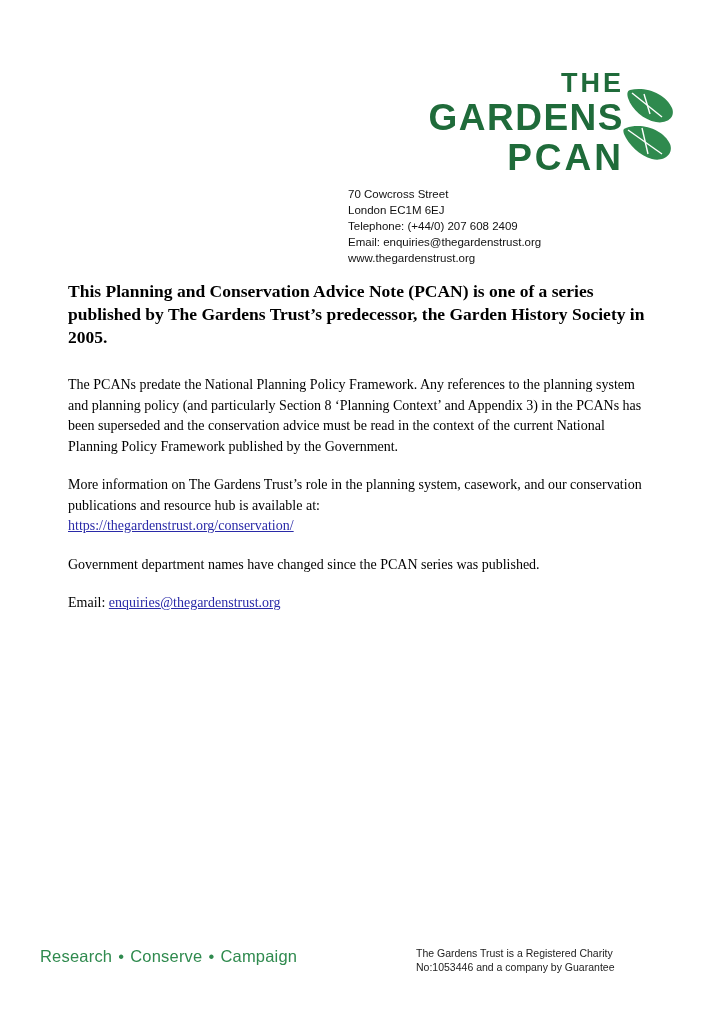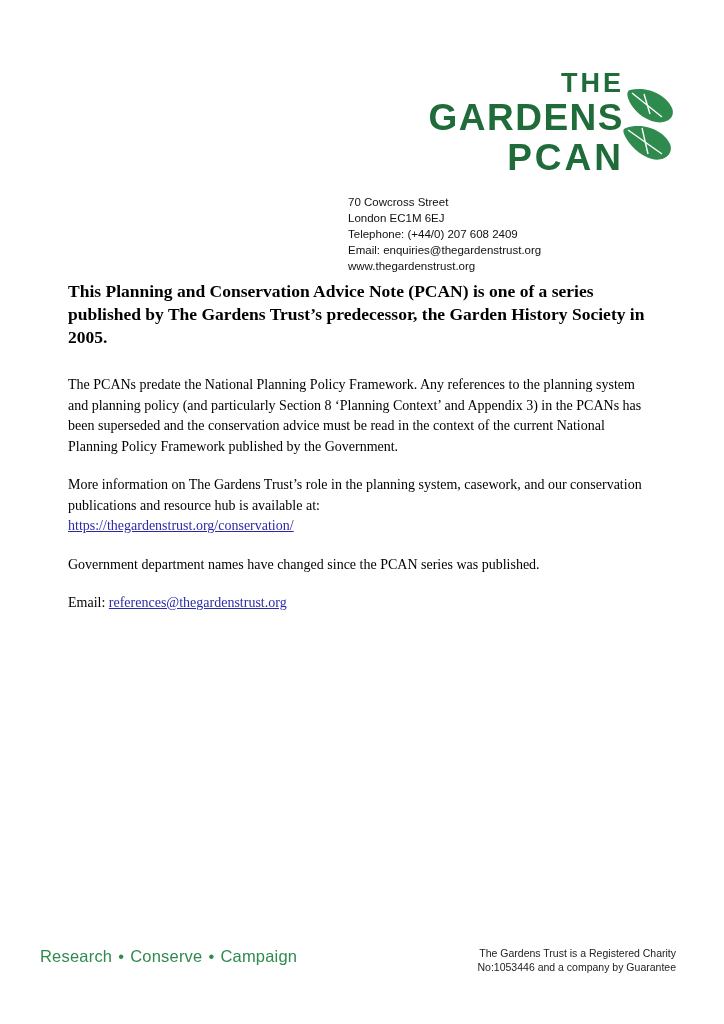--- a/index.html
+++ b/index.html
@@ -65,21 +65,21 @@
     top: 16px;
     width: 54px;
     height: 86px;
   }
 
   .address {
     font-family: "Liberation Sans", sans-serif;
     font-size: 11.5px;
     line-height: 16px;
     color: #111111;
-    margin-top: 18px;
+    margin-top: 10px;
     padding-left: 2px;
   }
   .address div {
     white-space: nowrap;
   }
 
   
   .content {
     position: absolute;
     top: 280px;
@@ -118,21 +118,21 @@
   }
   .footer-right {
     position: absolute;
     right: 48px;
     bottom: 50px;
     width: 260px;
     font-family: "Liberation Sans", sans-serif;
     font-size: 10.5px;
     line-height: 14px;
     color: #222222;
-    text-align: right;
+    text-align: left;
   }
 </style>
 </head>
 <body>
 
 <div class="page">
 
   <div class="letterhead">
 
     <div class="logo-block">
@@ -169,21 +169,21 @@
   <div class="content">
     <p class="lede">This Planning and Conservation Advice Note (PCAN) is one of a series published by The Gardens Trust’s predecessor, the Garden History Society in 2005.</p>
     <p class="para">The PCANs predate the National Planning Policy Framework. Any references to the planning system and planning policy (and particularly Section 8 ‘Planning Context’ and Appendix 3) in the PCANs has been superseded and the conservation advice must be read in the context of the current National Planning Policy Framework published by the Government.</p>
     <p class="para">
       <span>More information on The Gardens Trust’s role in the planning system, casework, and our conservation publications and resource hub is available at:</span><br>
       <a class="doclink" href="#">https://thegardenstrust.org/conservation/</a>
     </p>
     <p class="para">Government department names have changed since the PCAN series was published.</p>
     <p class="para">
       <span>Email:</span>
-      <a class="doclink" href="#">references@thegardenstrust.org</a>
+      <a class="doclink" href="#">enquiries@thegardenstrust.org</a>
     </p>
   </div>
 
   <div class="footer-left">
     <span>Research</span><span class="dot">•</span><span>Conserve</span><span class="dot">•</span><span>Campaign</span>
   </div>
 
   <div class="footer-right">
     <div>The Gardens Trust is a Registered Charity</div>
     <div>No:1053446 and a company by Guarantee</div>

